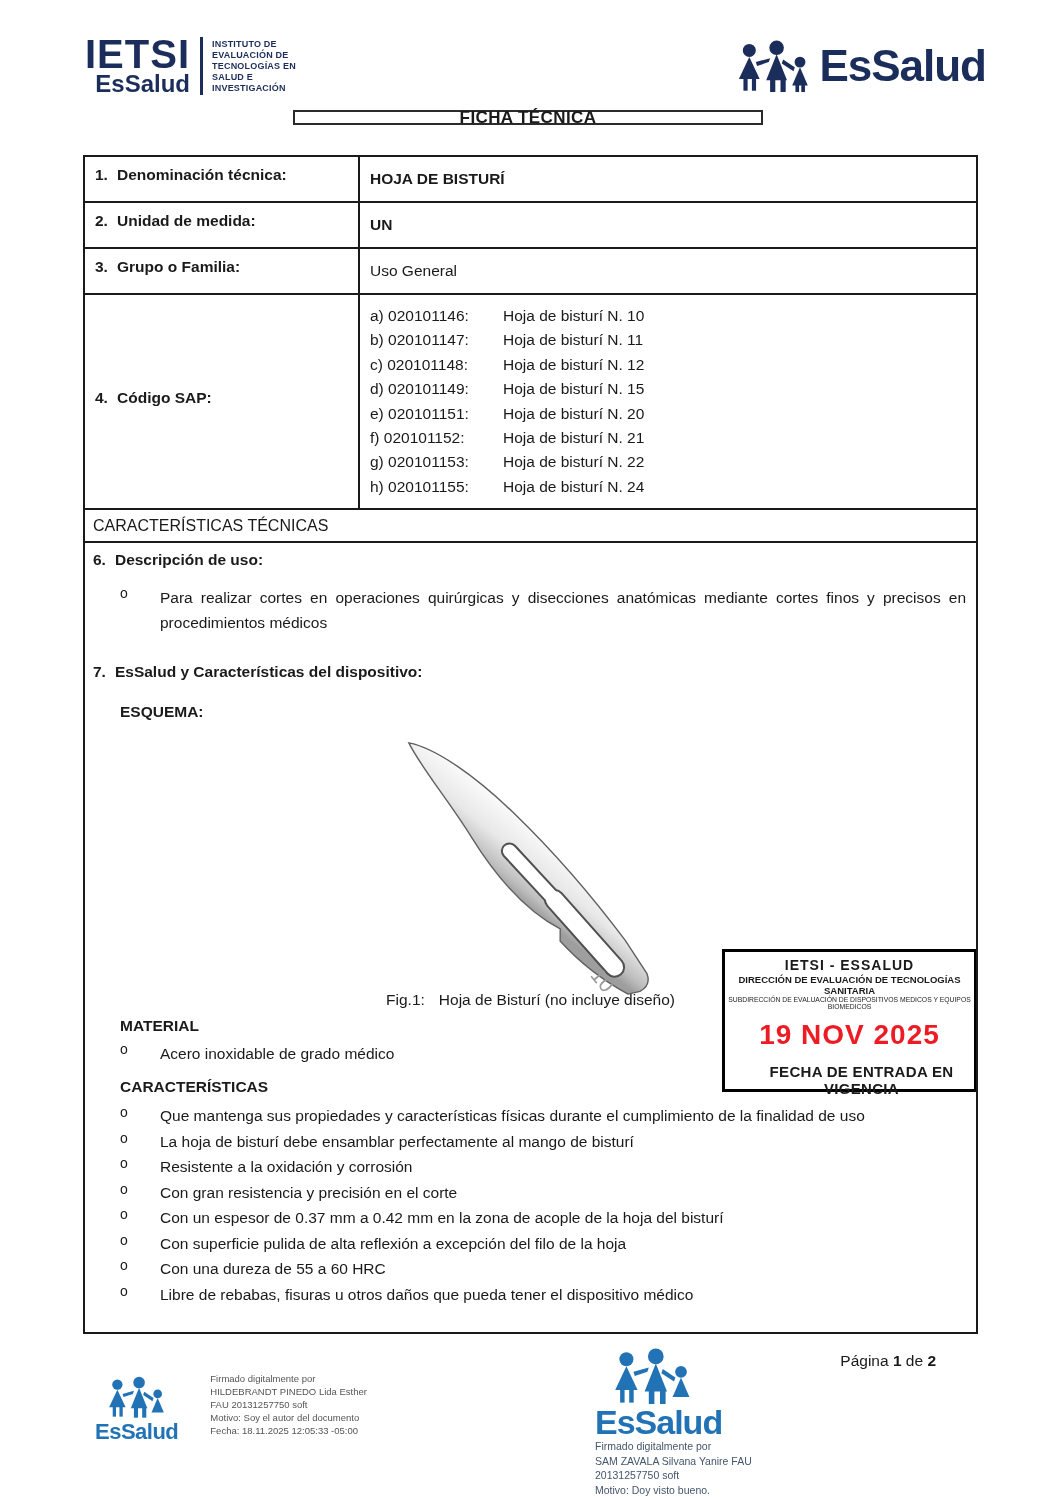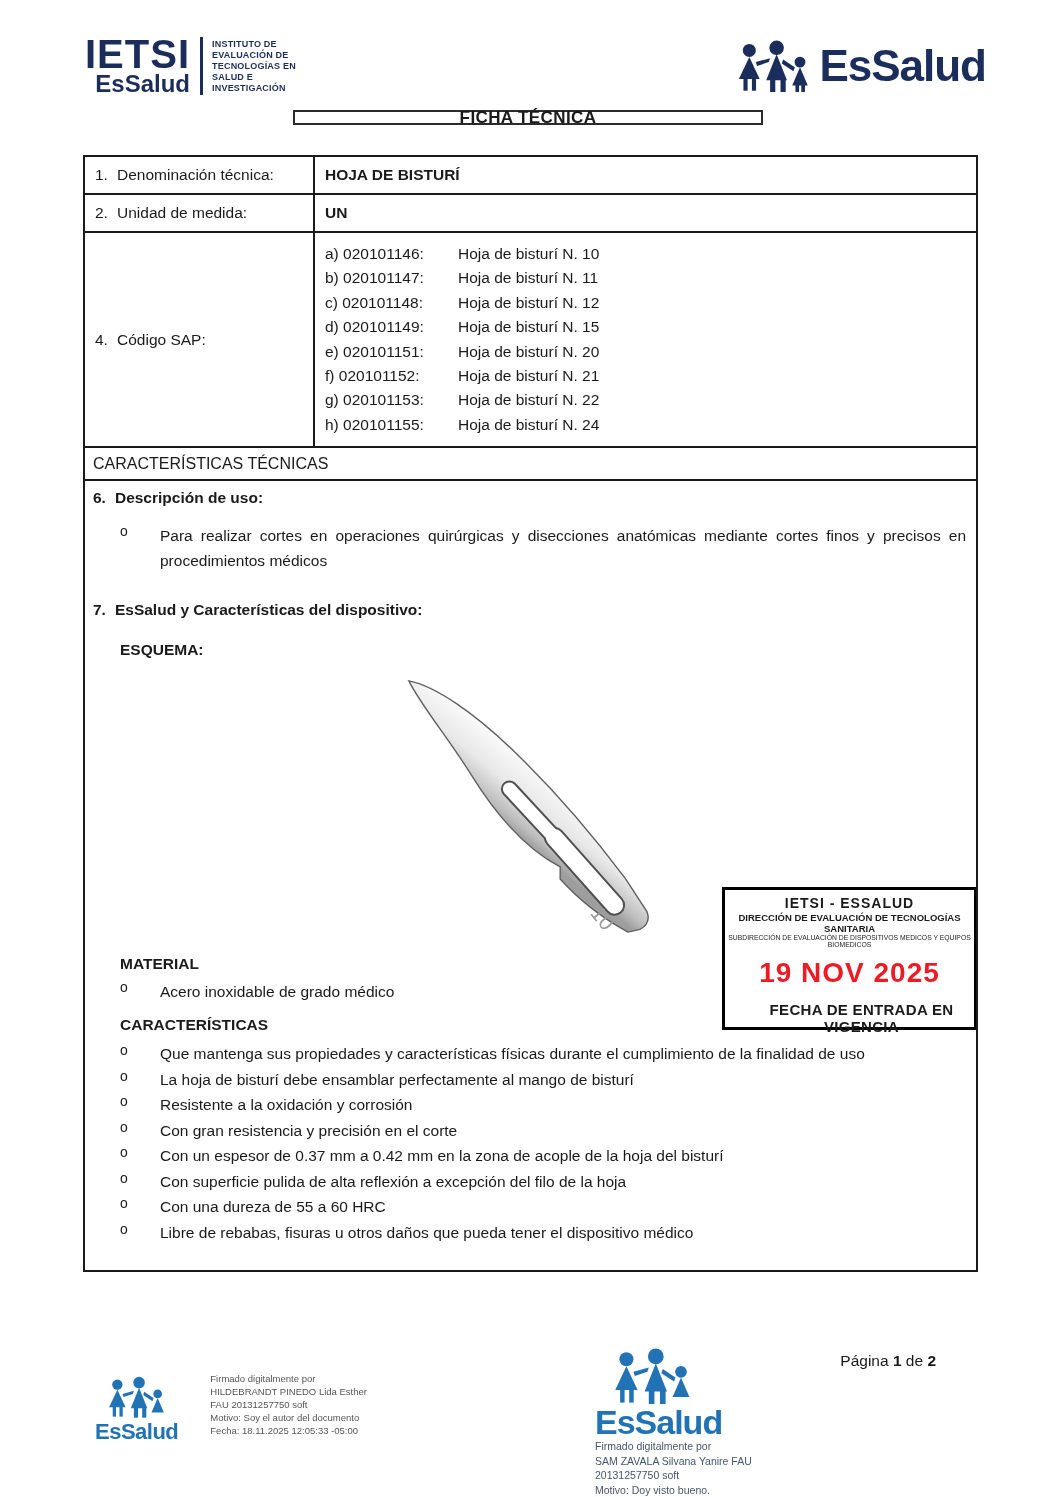--- a/index.html
+++ b/index.html
@@ -19,21 +19,21 @@
   .family-icon svg { display:block; }
 
   
   .title-box { position:absolute; left:293px; top:110px; width:470px; height:15px; border:2px solid #2b2b2b;
                display:flex; align-items:center; justify-content:center; font-size:17px; font-weight:bold; letter-spacing:.4px; }
 
   
   .main-wrap { position:absolute; left:83px; top:155px; width:895px; }
   table.spec { width:100%; border-collapse:collapse; }
   table.spec td { border:2px solid #1a1a1a; vertical-align:middle; font-size:15.5px; }
-  td.c1 { width:230px; padding:9px 8px 9px 10px; font-weight:normal; }
+  td.c1 { width:275px; padding:9px 8px 17px 10px; font-weight:bold; }
   td.c2 { padding:9px 10px; }
   .rownum { display:inline-block; width:22px; }
   .bold { font-weight:bold; }
   .sap-cell { padding:8px 10px; }
   .sap-line { display:flex; line-height:24.4px; }
   .sap-code { width:133px; }
   .desc-val { line-height:24px; text-align:justify; }
 
   .sect-header { border:2px solid #1a1a1a; border-top:none; padding:7px 10px 6px 8px; font-size:16px; font-weight:normal; }
 
@@ -135,20 +135,26 @@
         <td class="c1">
           <span class="rownum">1.</span><span>Denominación técnica:</span>
         </td>
         <td class="c2 bold">HOJA DE BISTURÍ</td>
       </tr>
       <tr>
         <td class="c1">
           <span class="rownum">2.</span><span>Unidad de medida:</span>
         </td>
         <td class="c2 bold">UN</td>
+      </tr>
+      <tr>
+        <td class="c1">
+          <span class="rownum">3.</span><span>Grupo o Familia:</span>
+        </td>
+        <td class="c2">Uso General</td>
       </tr>
       <tr>
         <td class="c1">
           <span class="rownum">4.</span><span>Código SAP:</span>
         </td>
         <td class="c2 sap-cell">
           <div class="sap-line">
                 <span class="sap-code">a) 020101146:</span>
                 <span>Hoja de bisturí N. 10</span>
               </div>
@@ -225,20 +231,23 @@
                  L 240,57
                  C 205,66 160,62 112,48
                  C 70,36 28,30 3,20 Z" fill="url(#bladeGrad)" stroke="#606060" stroke-width="1.4"></path>
         <path d="M150,33 L216,39" stroke="#505050" stroke-width="17" stroke-linecap="round" fill="none"></path>
         <path d="M216,39 L306,49" stroke="#505050" stroke-width="21" stroke-linecap="round" fill="none"></path>
         <path d="M150,33 L216,39" stroke="#ffffff" stroke-width="13" stroke-linecap="round" fill="none"></path>
         <path d="M216,39 L306,49" stroke="#ffffff" stroke-width="17" stroke-linecap="round" fill="none"></path>
         <text x="293" y="72" transform="rotate(9 293 72)" font-size="21" fill="#9a9a9a" font-family="Liberation Sans, sans-serif">10</text>
       </svg>
 
+      <div class="fig-caption">
+        <span class="fl">Fig.1:</span><span>Hoja de Bisturí (no incluye diseño)</span>
+      </div>
 
       <div class="stamp">
         <div class="stamp-l1">IETSI - ESSALUD</div>
         <div class="stamp-l2">DIRECCIÓN DE EVALUACIÓN DE TECNOLOGÍAS SANITARIA</div>
         <div class="stamp-l3">SUBDIRECCIÓN DE EVALUACIÓN DE DISPOSITIVOS MEDICOS Y EQUIPOS BIOMEDICOS</div>
         <div class="stamp-date" style="color:#ed1c24;">19 NOV 2025</div>
         <div class="stamp-l4">FECHA DE ENTRADA EN VIGENCIA</div>
       </div>
 
       <div class="spacer"></div>

